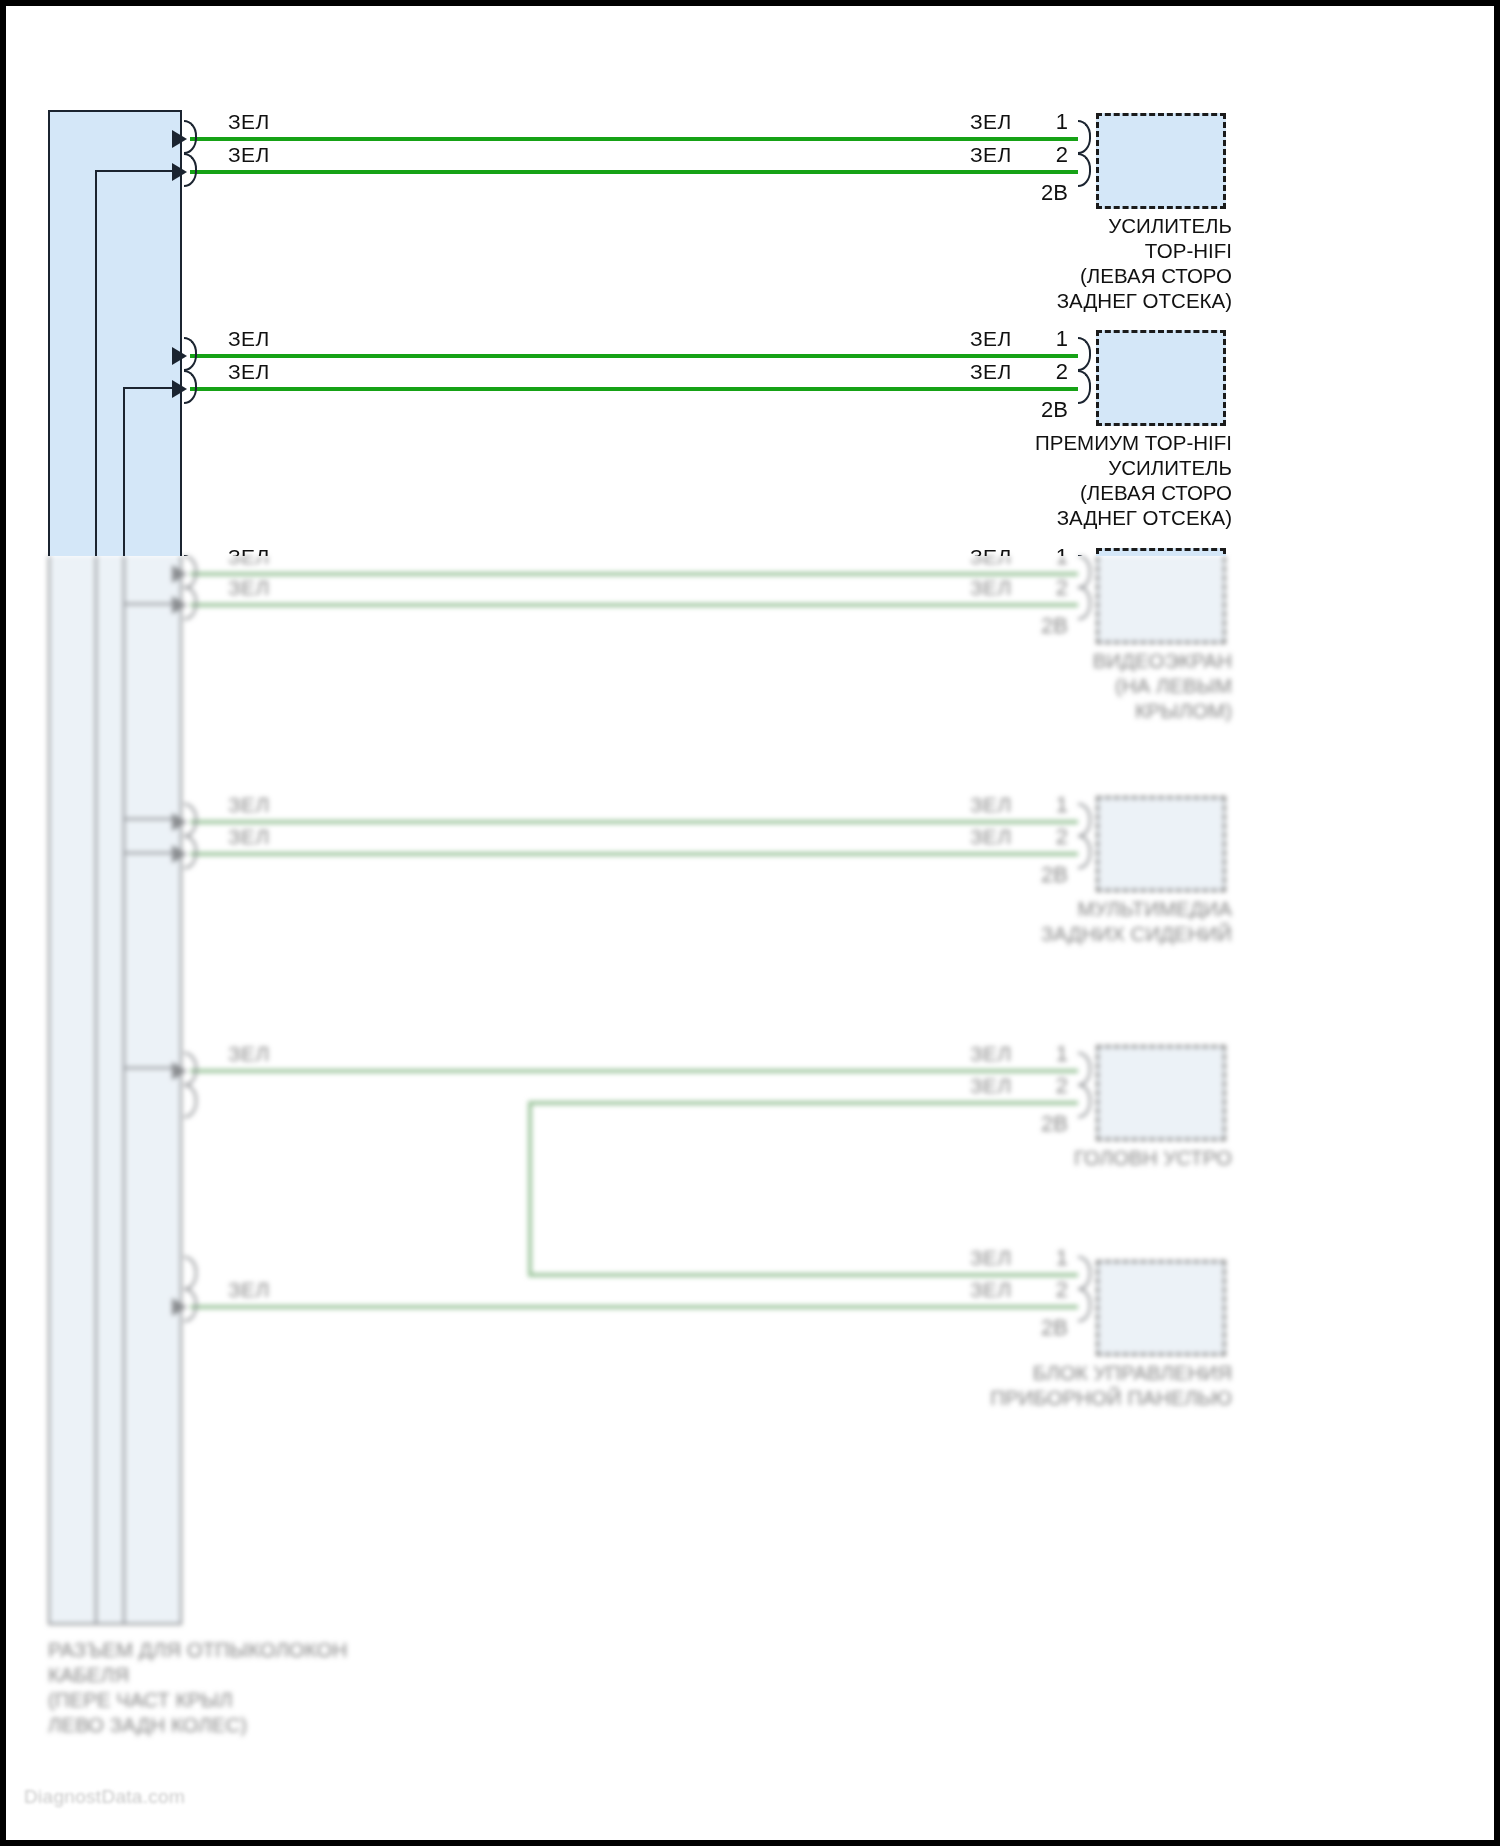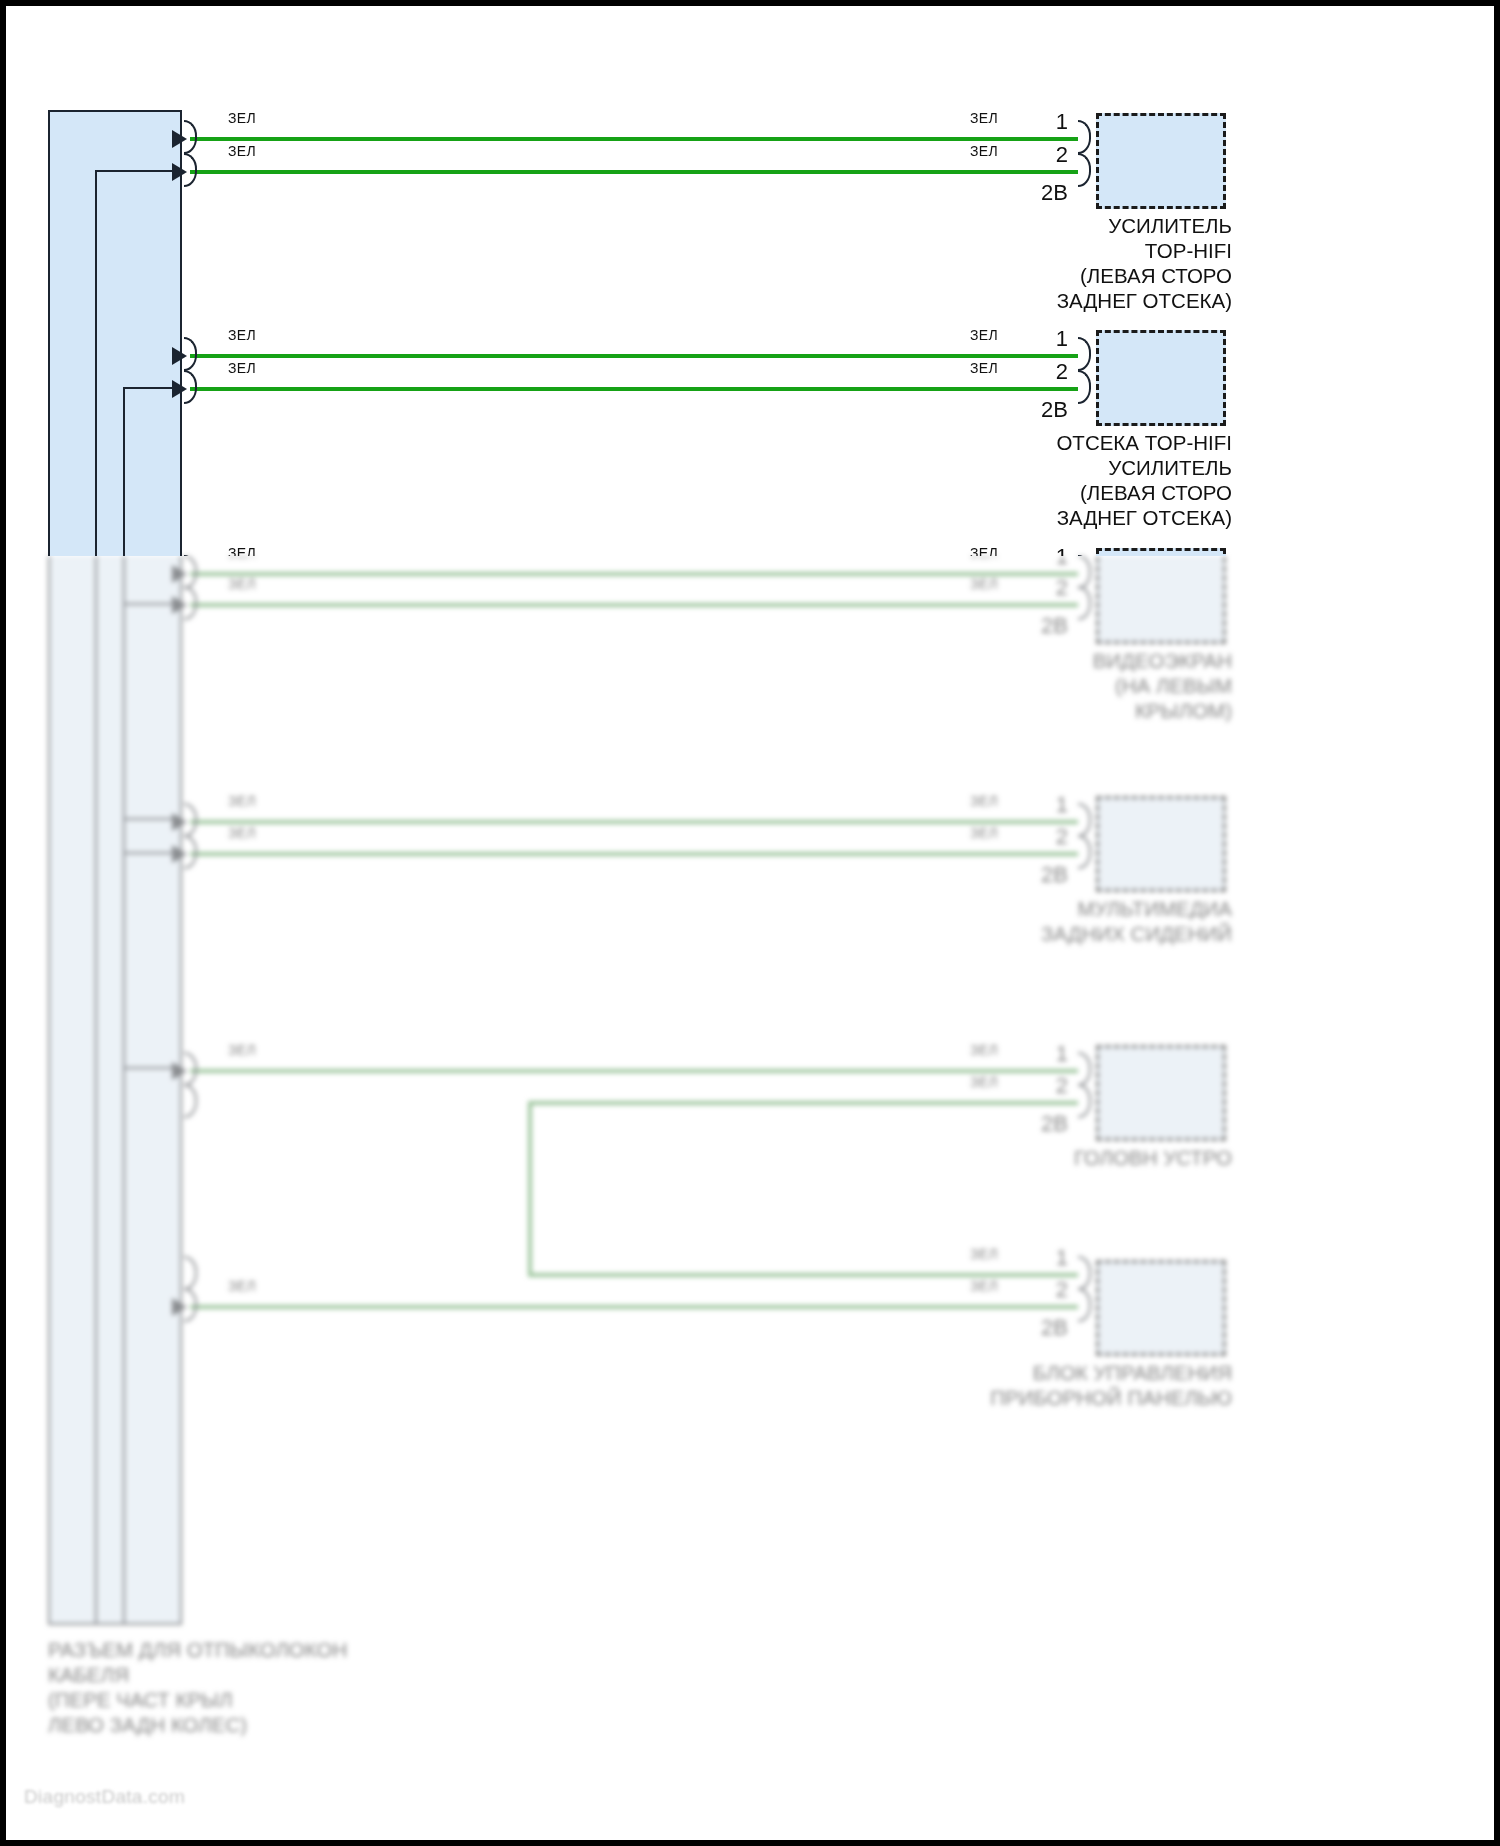--- a/index.html
+++ b/index.html
@@ -65,21 +65,21 @@
     height:4px;
   }
   .wire-v{
     position:absolute;
     background:#16a216;
     width:4px;
   }
 
   .wire-lbl{
     position:absolute;
-    font-size:14px;
+    font-size:21px;
     color:#111;
     letter-spacing:.4px;
     white-space:nowrap;
   }
   .pin-lbl{
     position:absolute;
     font-size:22px;
     color:#111;
     white-space:nowrap;
     text-align:right;
@@ -256,21 +256,21 @@
         <div class="wire" style="left: 190px; top: 170px; width: 888px;"></div>
         <div class="arrow" style="left: 172px; top: 163px;"></div>
         <div class="wire-lbl" style="left: 228px; top: 143px;">ЗЕЛ</div>
         <div class="wire-lbl" style="left: 970px; top: 143px;">ЗЕЛ</div>
         <div class="pin-lbl" style="left: 1012px; top: 142px; width: 56px;">2</div>
         <div class="jaw" style="left: 1078px; top: 153px;"></div>
         <div class="jaw" style="left: 184px; top: 153px;"></div>
         <div class="pin-lbl" style="left: 1004px; top: 180px; width: 64px;">2B</div>
         <div class="comp-box" style="left: 1096px; top: 330px; width: 130px; height: 96px;"></div>
         <div class="comp-label" style="left: 812px; top: 430px; width: 420px;">
-          <div>ОТСЕКА TOP-HIFI</div>
+          <div>ПРЕМИУМ TOP-HIFI</div>
           <div>УСИЛИТЕЛЬ</div>
           <div>(ЛЕВАЯ СТОРО</div>
           <div>ЗАДНЕГ ОТСЕКА)</div>
         </div>
         <div class="wire" style="left: 190px; top: 354px; width: 888px;"></div>
         <div class="arrow" style="left: 172px; top: 347px;"></div>
         <div class="wire-lbl" style="left: 228px; top: 327px;">ЗЕЛ</div>
         <div class="wire-lbl" style="left: 970px; top: 327px;">ЗЕЛ</div>
         <div class="pin-lbl" style="left: 1012px; top: 326px; width: 56px;">1</div>
         <div class="jaw" style="left: 1078px; top: 337px;"></div>

